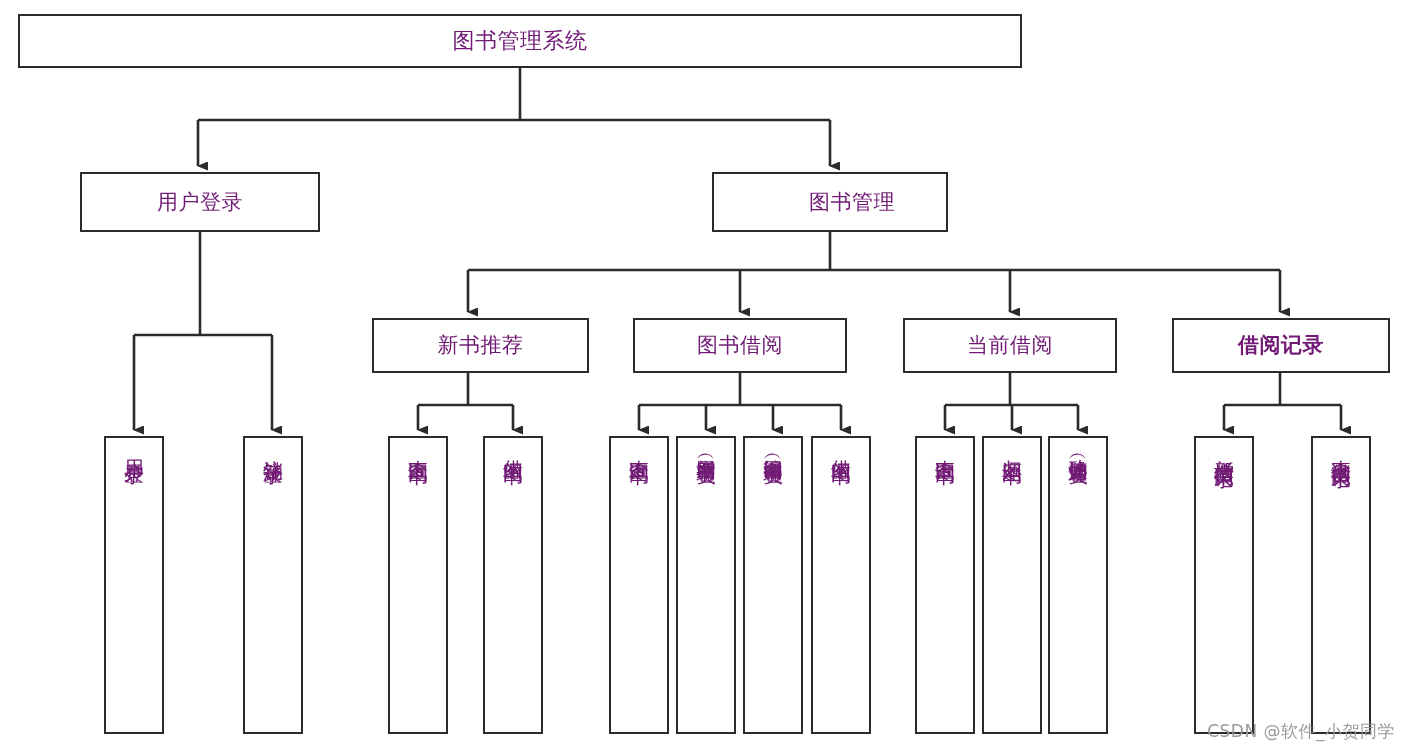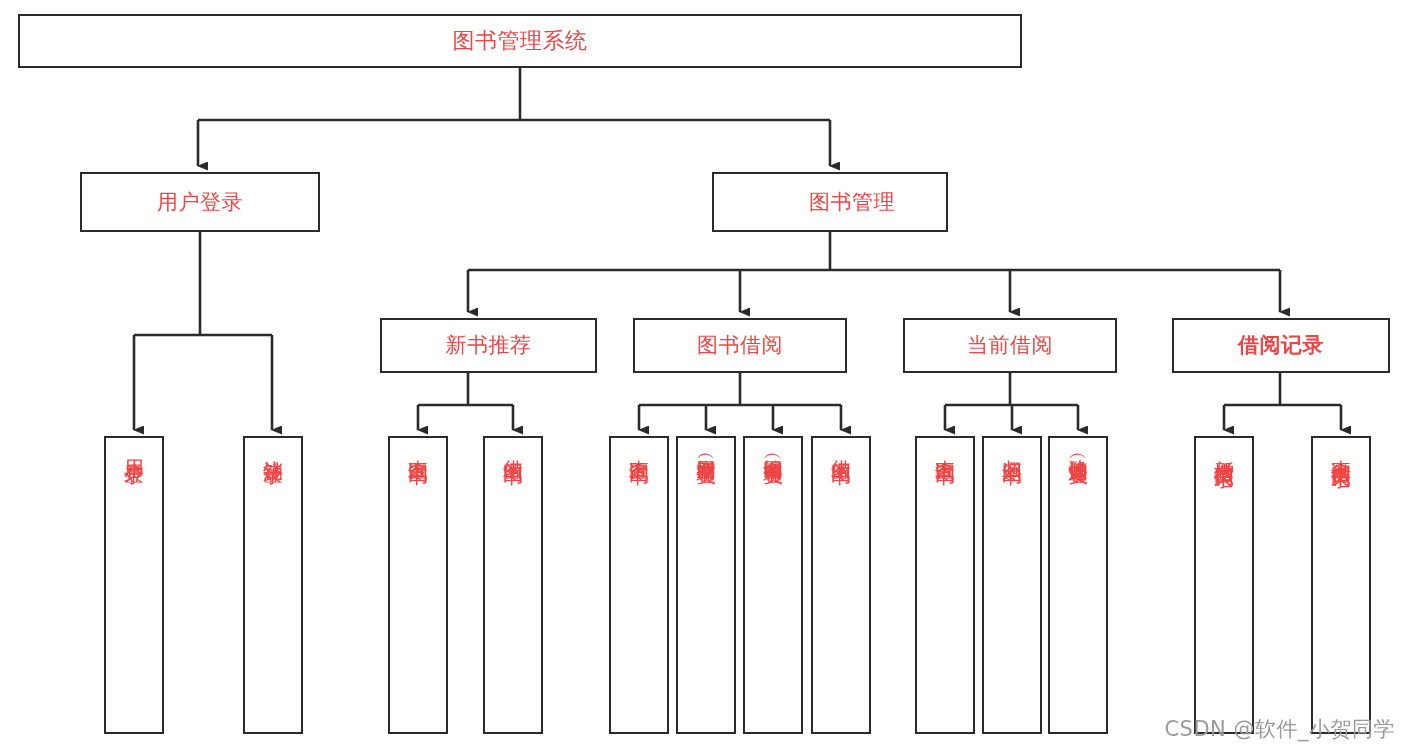--- a/index.html
+++ b/index.html
@@ -27,21 +27,21 @@
     pointer-events: none;
   }
   .node {
     position: absolute;
     box-sizing: border-box;
     background: #ffffff;
     border: 2px solid #2b2b2b;
     display: flex;
     align-items: center;
     justify-content: center;
-    color: #ef4444;
+    color: #701a75;
   }
   .node-label {
     display: block;
     text-align: center;
     line-height: 1.18;
     white-space: nowrap;
   }
   
   .node.horiz .node-label {
     font-size: 21px;
@@ -65,21 +65,21 @@
     margin: 0 auto;
   }
   .node.vert.tall-text .node-label {
     font-size: 19px;
     letter-spacing: 1px;
   }
   #watermark {
     position: absolute;
     right: 10px;
     bottom: 4px;
-    font-size: 21px;
+    font-size: 17px;
     color: #9a9a9a;
     white-space: nowrap;
     letter-spacing: 0.5px;
   }
 </style>
 </head>
 <body>
 
 <div id="diagram-root">
 
@@ -137,21 +137,21 @@
     <span class="node-label">图书管理系统</span>
   </div>
 
   <div class="node horiz" style="left:80px; top:172px; width:240px; height:60px;">
     <span class="node-label">用户登录</span>
   </div>
   <div class="node horiz" style="left:712px; top:172px; width:236px; height:60px;padding-left:44px;">
     <span class="node-label">图书管理</span>
   </div>
 
-  <div class="node horiz" style="left:380px; top:318px; width:217px; height:55px;">
+  <div class="node horiz" style="left:372px; top:318px; width:217px; height:55px;">
     <span class="node-label">新书推荐</span>
   </div>
   <div class="node horiz" style="left:903px; top:318px; width:214px; height:55px;">
     <span class="node-label">当前借阅</span>
   </div>
   <div class="node horiz" style="left:633px; top:318px; width:214px; height:55px;">
     <span class="node-label">图书借阅</span>
   </div>
   <div class="node horiz" style="left:1172px; top:318px; width:218px; height:55px;font-weight:bold;">
     <span class="node-label">借阅记录</span>

